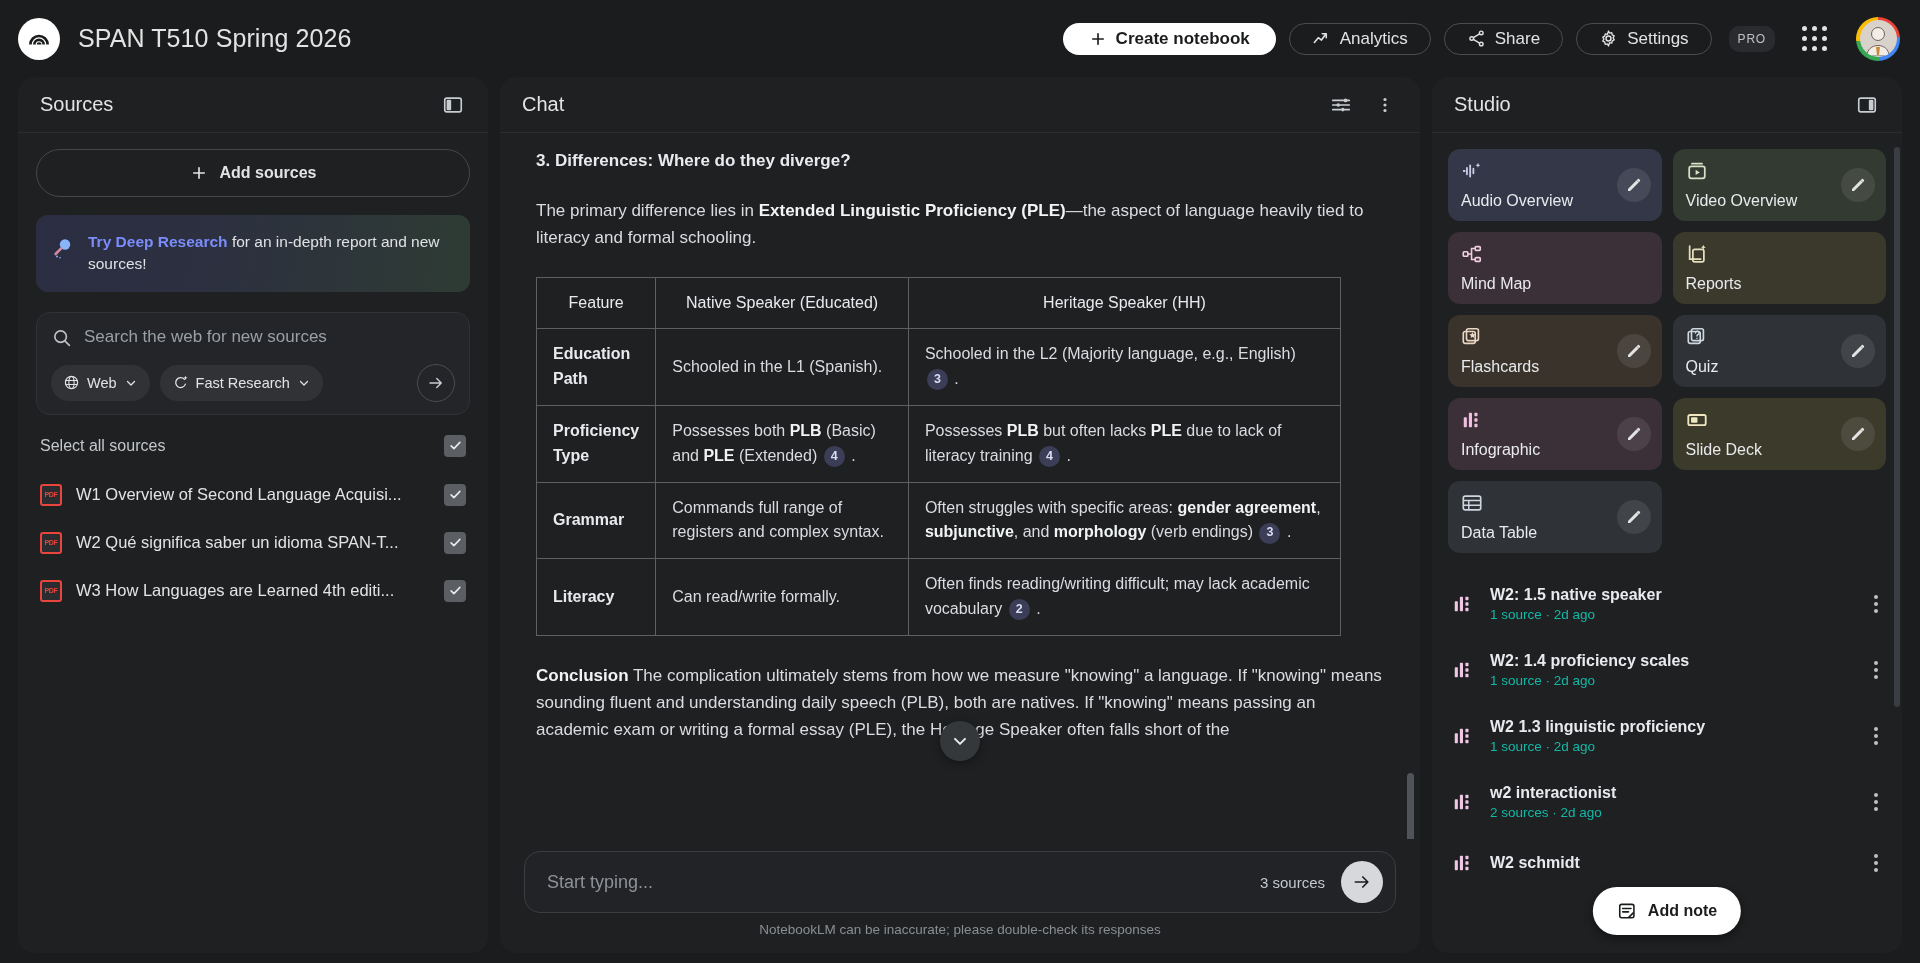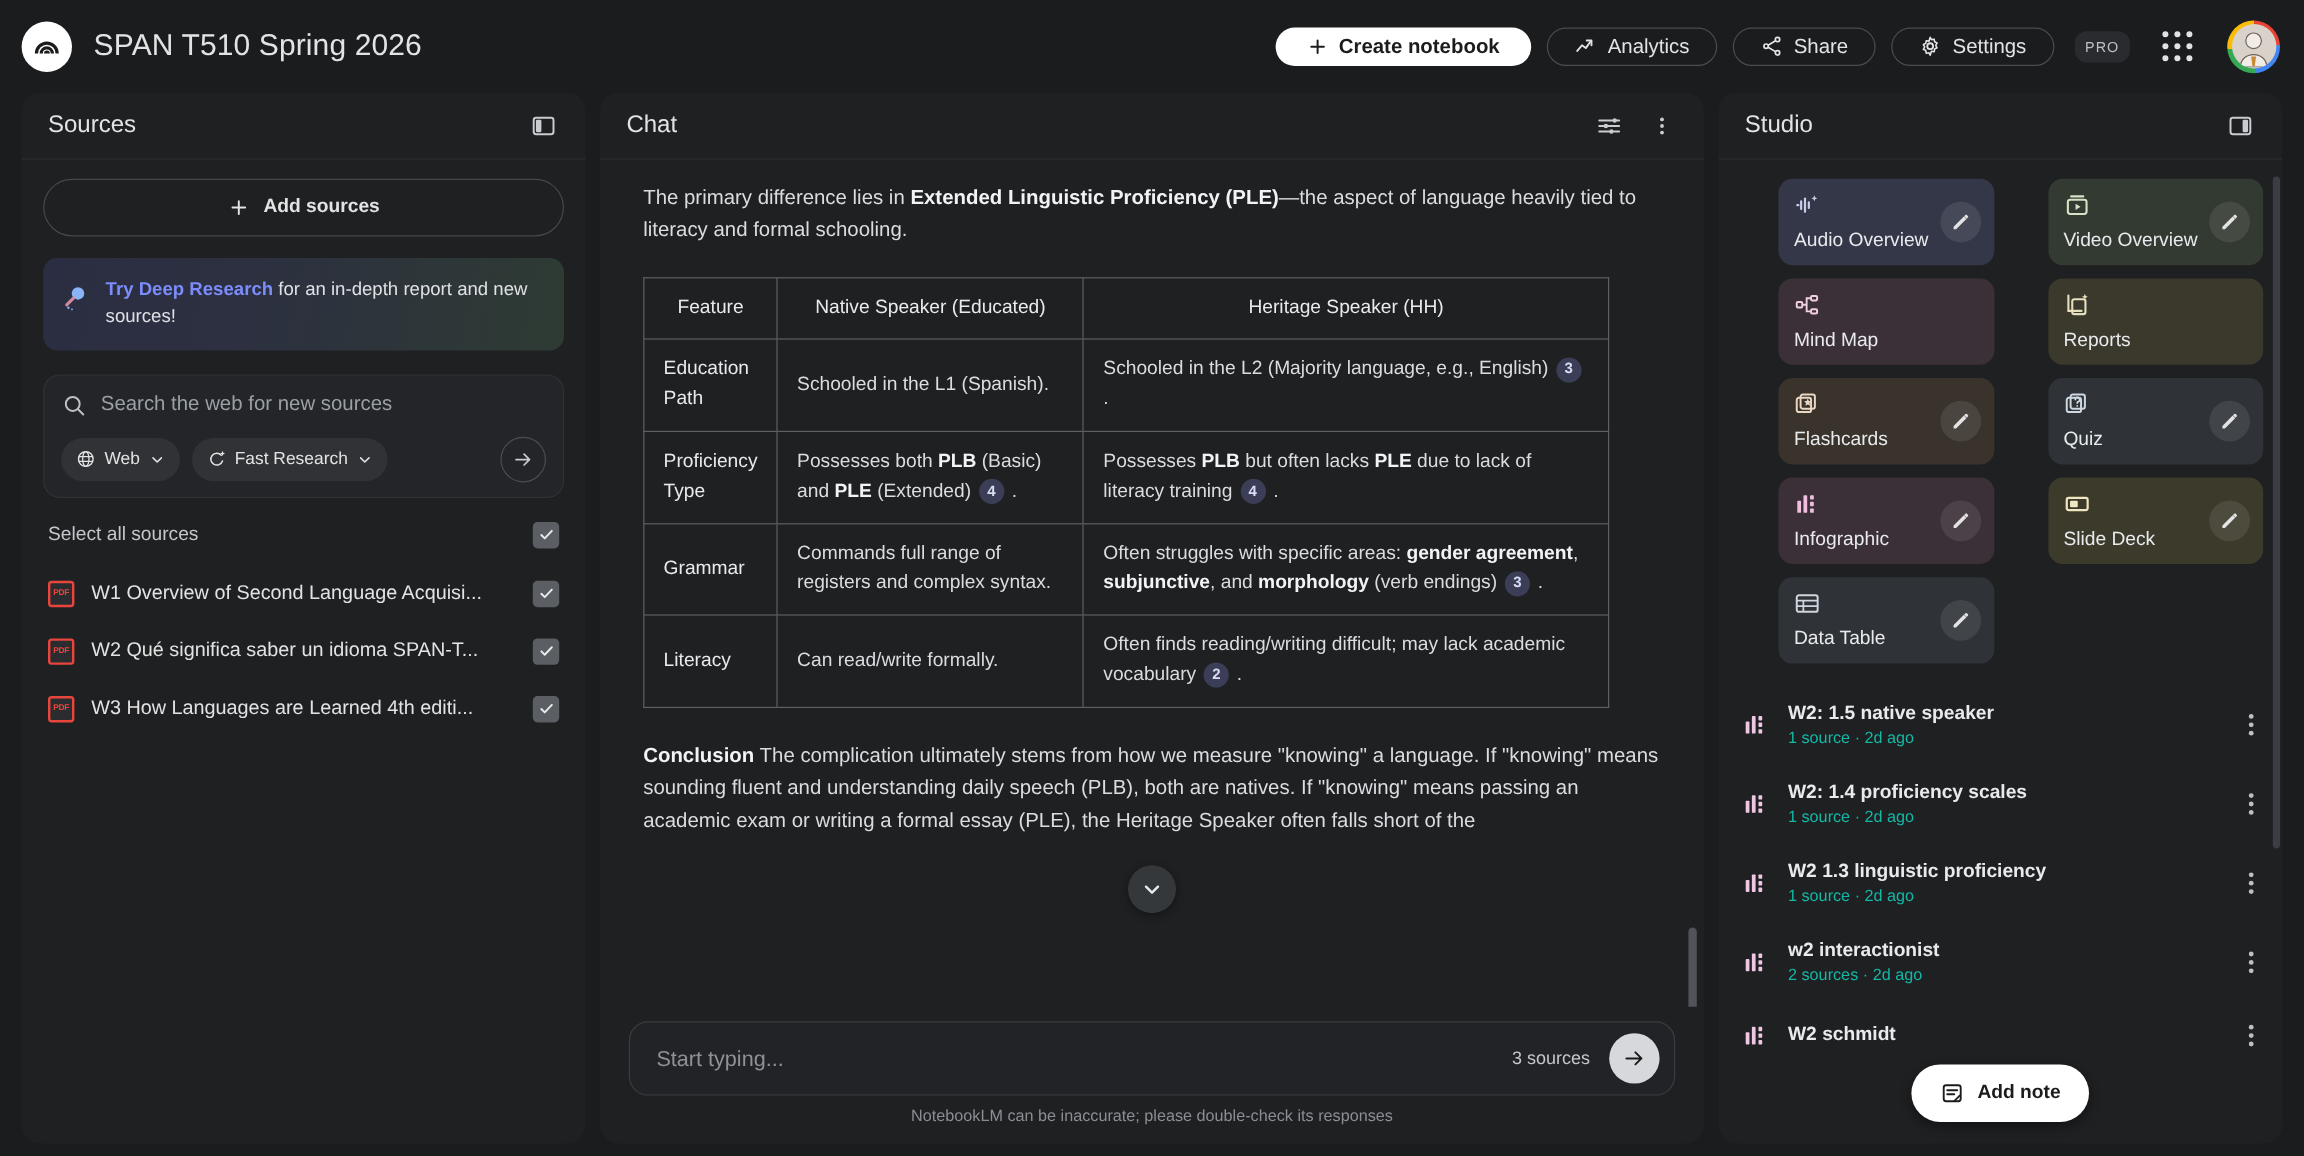--- a/index.html
+++ b/index.html
@@ -124,21 +124,21 @@
   
   #chat-scroll { flex: 1; overflow: hidden; padding: 18px 36px 0 36px; position: relative; }
   .chat-h { font-size: 17px; font-weight: bold; color: #e8eaed; margin-bottom: 26px; }
   .chat-p { font-size: 17px; line-height: 1.6; color: #dadce0; margin-bottom: 26px; }
   .chat-p b { color: #f1f3f4; }
   table.cmp { border-collapse: collapse; width: 805px; margin-bottom: 26px; }
   table.cmp th, table.cmp td { border: 1px solid #5d6063; padding: 13px 16px; vertical-align: middle; }
   table.cmp th { font-size: 16px; font-weight: normal; color: #e8eaed; text-align: center; padding: 16px; }
   table.cmp th:first-child { font-weight: 400; }
   table.cmp td { font-size: 16px; line-height: 1.55; color: #dadce0; }
-  table.cmp td.feat { font-weight: normal; color: #e8eaed; width: 108px; }
+  table.cmp td.feat { font-weight: bold; color: #e8eaed; width: 108px; }
   table.cmp td b { color: #f1f3f4; }
   .cite {
     display: inline-flex; align-items: center; justify-content: center;
     min-width: 21px; height: 21px; padding: 0 5px; border-radius: 11px;
     background: #3b3e56; color: #d9dcf5; font-size: 12.5px; font-weight: bold;
     vertical-align: middle; margin: 0 2px; cursor: pointer;
   }
   #scroll-down-fab {
     position: absolute; left: 50%; transform: translateX(-50%); bottom: 78px;
     width: 40px; height: 40px; border-radius: 50%; background: #35383b;
@@ -163,21 +163,21 @@
   #send-btn {
     width: 42px; height: 42px; border-radius: 50%; background: #d6d8db;
     display: flex; align-items: center; justify-content: center; cursor: pointer; flex: none;
   }
   #chat-disclaimer { text-align: center; font-size: 13.5px; color: #8a8e93; padding-top: 9px; }
   
   #studio-body { padding: 16px 16px 0 16px; overflow: hidden; position: relative; flex: 1; }
   #studio-grid { display: grid; grid-template-columns: 1fr 1fr; gap: 11px; }
   .studio-card {
     height: 72px; border-radius: 12px; padding: 11px 13px; position: relative; cursor: pointer;
-    display: flex; flex-direction: column; justify-content: space-between; margin-left: 34px;
+    display: flex; flex-direction: column; justify-content: space-between;
   }
   .studio-card .lbl { font-size: 16px; color: #e8eaed; }
   .studio-card .edit {
     position: absolute; right: 11px; top: 50%; transform: translateY(-50%);
     width: 34px; height: 34px; border-radius: 50%; background: rgba(255,255,255,.09);
     display: flex; align-items: center; justify-content: center; cursor: pointer;
   }
   #notes-list { margin-top: 18px; }
   .note-row { display: flex; align-items: center; gap: 16px; padding: 15px 4px; cursor: pointer; }
   .note-txt { flex: 1; min-width: 0; }
@@ -425,20 +425,21 @@
               <circle cx="12" cy="5.4" r="1.9" fill="#c9ccd1"></circle>
               <circle cx="12" cy="12" r="1.9" fill="#c9ccd1"></circle>
               <circle cx="12" cy="18.6" r="1.9" fill="#c9ccd1"></circle>
             </svg>
         </div>
       </div>
     </div>
     <div class="divider-line"></div>
 
     <div id="chat-scroll">
+      <div class="chat-h">3. Differences: Where do they diverge?</div>
       <div class="chat-p">
         <span>The primary difference lies in </span><b>Extended Linguistic Proficiency (PLE)</b><span>—the aspect of language heavily tied to literacy and formal schooling.</span>
       </div>
 
       <table class="cmp">
         <thead>
             <tr id="cmp-head">
               <th>Feature</th>
               <th>Native Speaker (Educated)</th>
               <th>Heritage Speaker (HH)</th>

